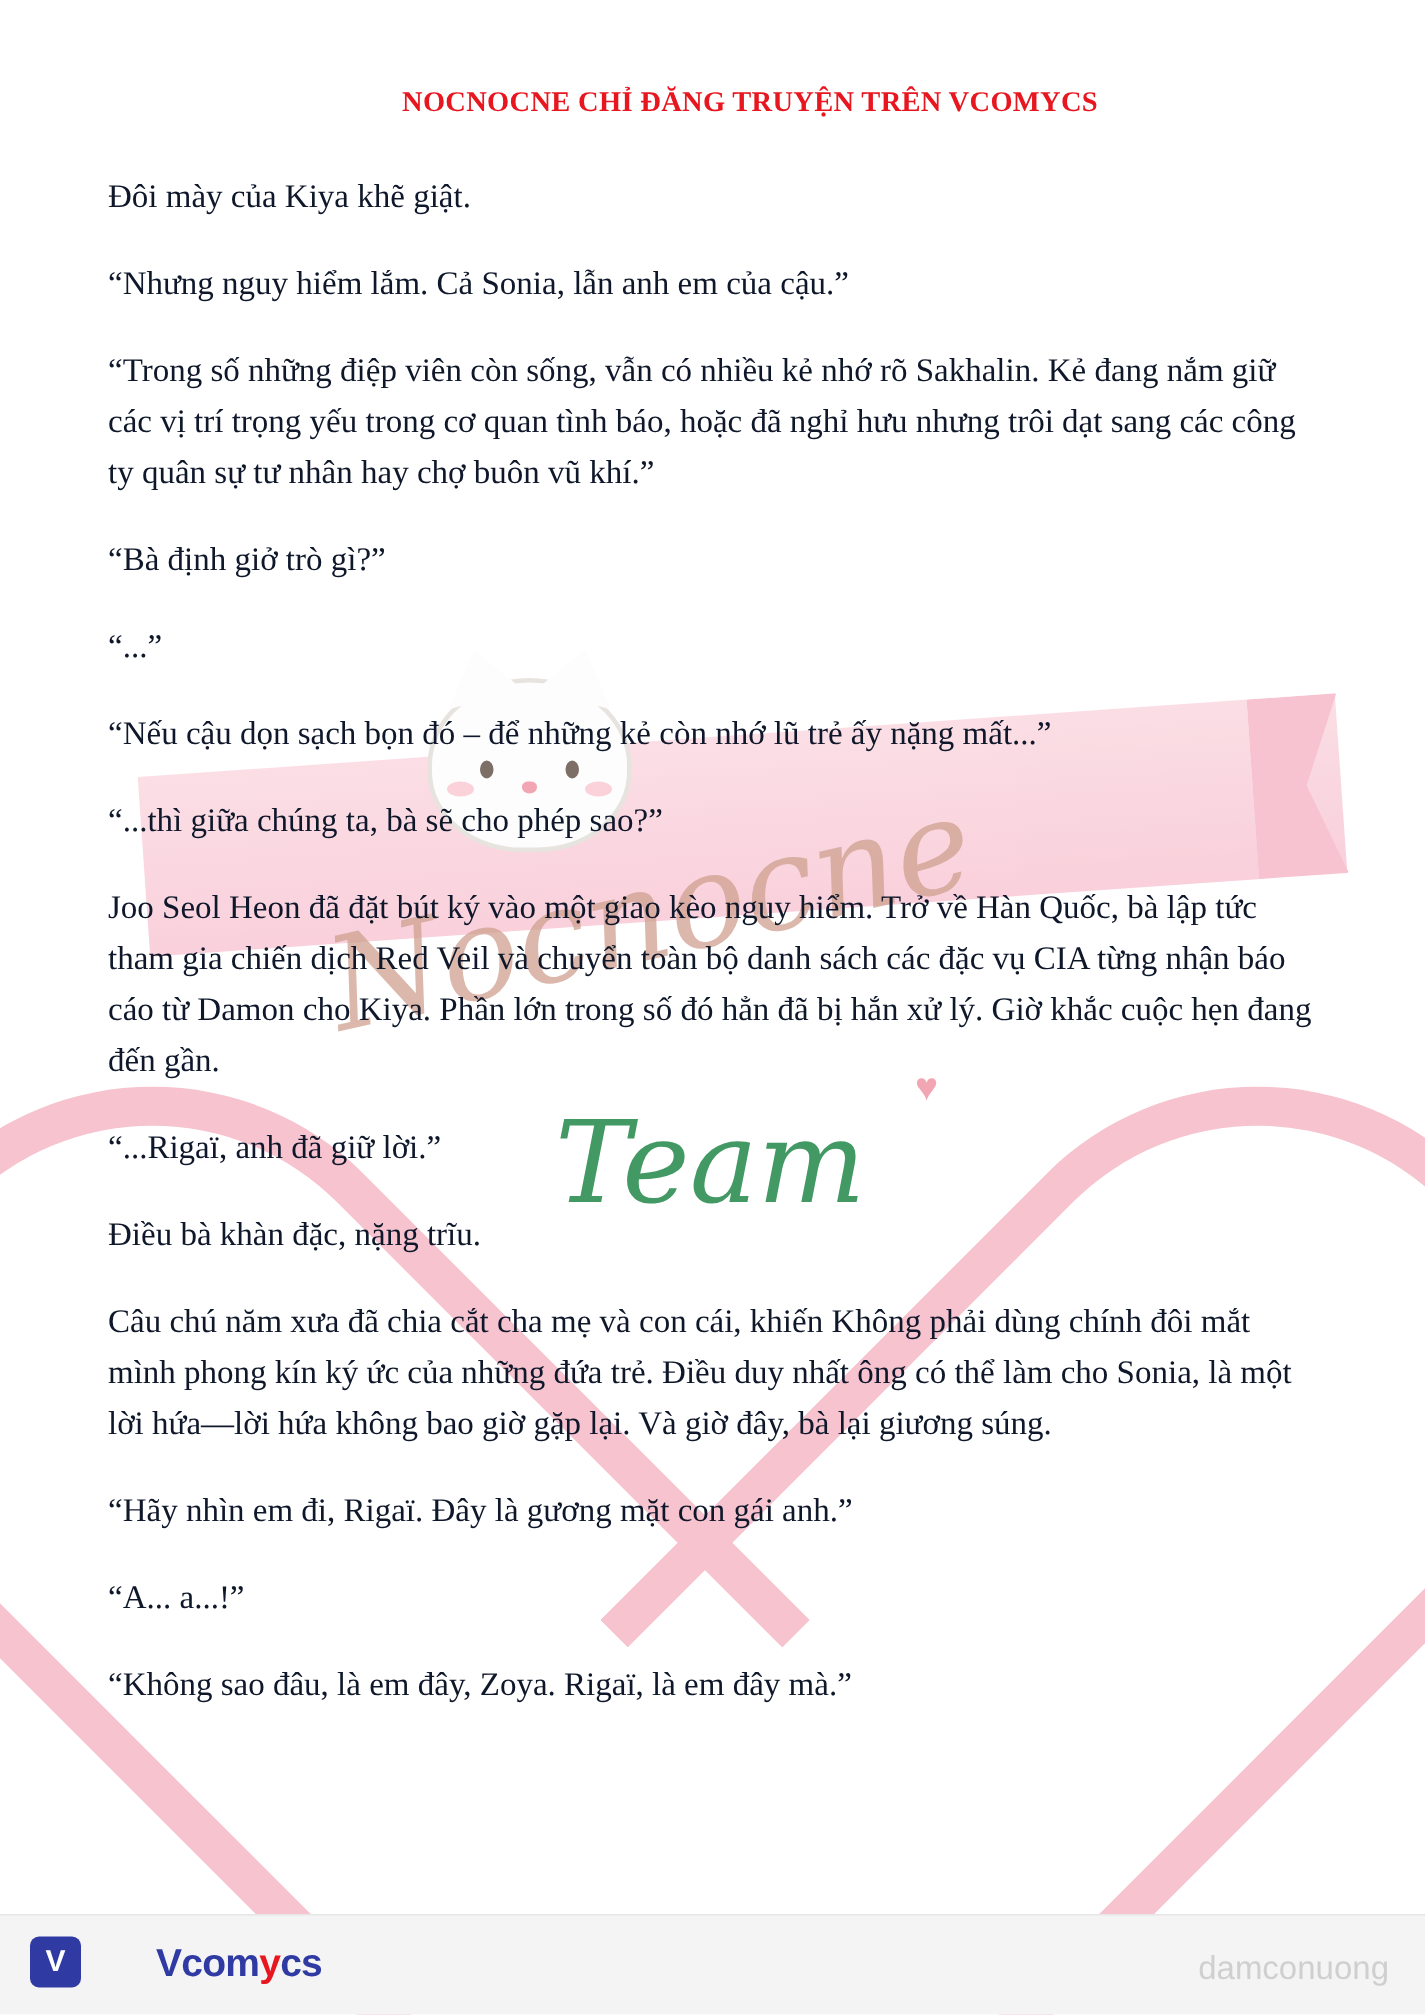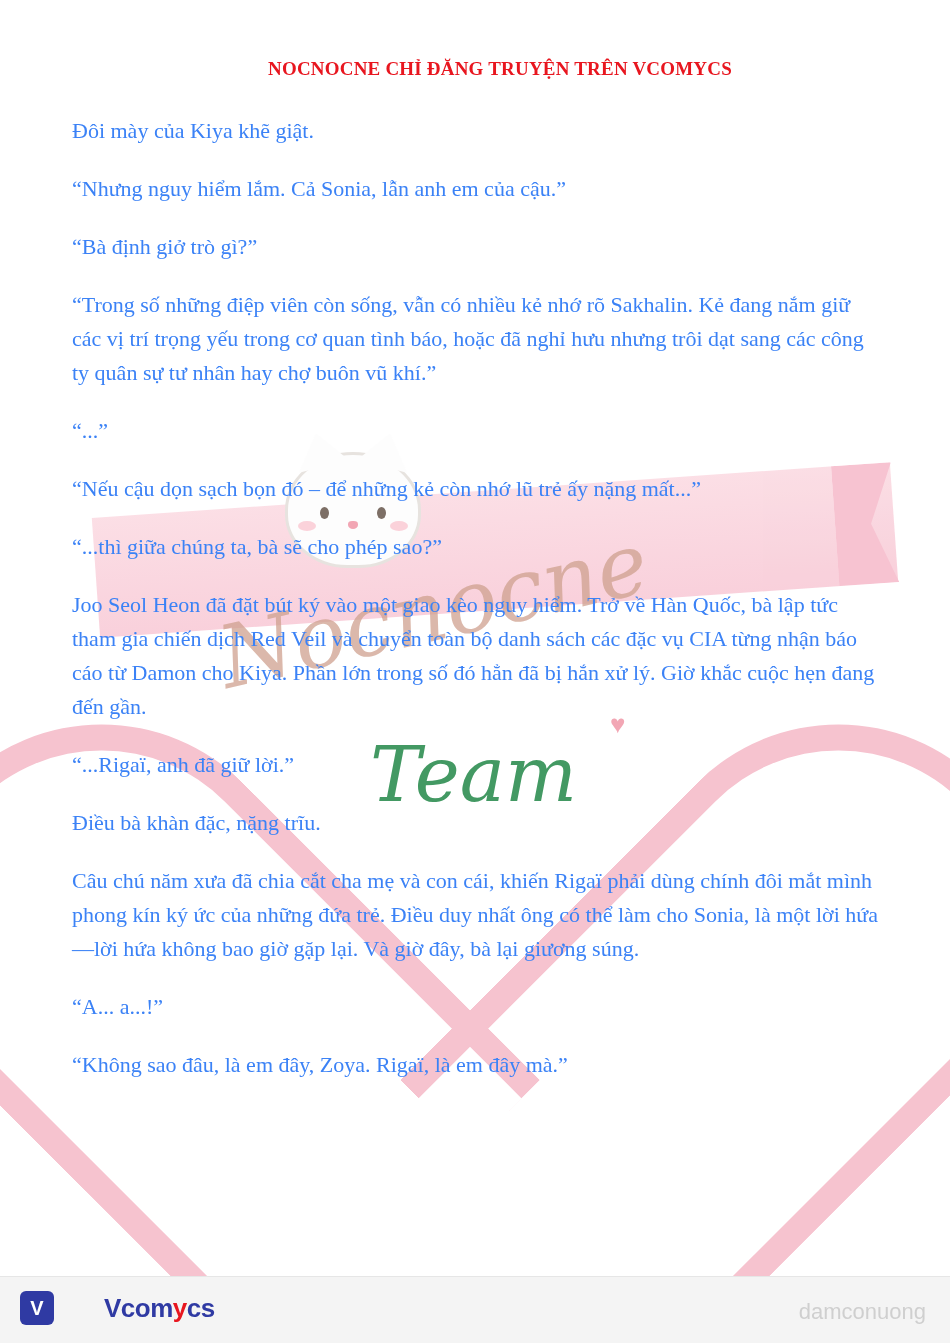--- a/index.html
+++ b/index.html
@@ -157,21 +157,21 @@
     font-weight: bold;
     font-size: 19px;
     letter-spacing: .2px;
     text-align: center;
     margin: 10px 0 34px 50px;
     font-family: "Liberation Serif", serif;
   }
   .para {
     font-size: 22px;
     line-height: 34px;
-    color: #3b82f6;
+    color: #0f172a;
     margin: 0 0 24px 0;
     text-align: left;
   }
 
   
   .footer {
     position: absolute;
     left: 0;
     bottom: 0;
     width: 950px;
@@ -239,29 +239,30 @@
   <div class="wm-script wm-nocnocne">Nocnocne</div>
   <div class="wm-script wm-team">Team</div>
   <div class="wm-dot" style="left:610px; top:710px;">♥</div>
 </div>
 
 <div class="page">
   <div class="banner">NOCNOCNE CHỈ ĐĂNG TRUYỆN TRÊN VCOMYCS</div>
 
   <p class="para">Đôi mày của Kiya khẽ giật.</p>
   <p class="para">“Nhưng nguy hiểm lắm. Cả Sonia, lẫn anh em của cậu.”</p>
+  <p class="para">“Trong số những điệp viên còn sống, vẫn có nhiều kẻ nhớ rõ Sakhalin. Kẻ đang nắm giữ các vị trí trọng yếu trong cơ quan tình báo, hoặc đã nghỉ hưu nhưng trôi dạt sang các công ty quân sự tư nhân hay chợ buôn vũ khí.”</p>
   <p class="para">“Bà định giở trò gì?”</p>
-  <p class="para">“Trong số những điệp viên còn sống, vẫn có nhiều kẻ nhớ rõ Sakhalin. Kẻ đang nắm giữ các vị trí trọng yếu trong cơ quan tình báo, hoặc đã nghỉ hưu nhưng trôi dạt sang các công ty quân sự tư nhân hay chợ buôn vũ khí.”</p>
   <p class="para">“...”</p>
   <p class="para">“Nếu cậu dọn sạch bọn đó – để những kẻ còn nhớ lũ trẻ ấy nặng mất...”</p>
   <p class="para">“...thì giữa chúng ta, bà sẽ cho phép sao?”</p>
   <p class="para">Joo Seol Heon đã đặt bút ký vào một giao kèo nguy hiểm. Trở về Hàn Quốc, bà lập tức tham gia chiến dịch Red Veil và chuyển toàn bộ danh sách các đặc vụ CIA từng nhận báo cáo từ Damon cho Kiya. Phần lớn trong số đó hẳn đã bị hắn xử lý. Giờ khắc cuộc hẹn đang đến gần.</p>
   <p class="para">“...Rigaï, anh đã giữ lời.”</p>
   <p class="para">Điều bà khàn đặc, nặng trĩu.</p>
-  <p class="para">Câu chú năm xưa đã chia cắt cha mẹ và con cái, khiến Rigaï phải dùng chính đôi mắt mình phong kín ký ức của những đứa trẻ. Điều duy nhất ông có thể làm cho Sonia, là một lời hứa—lời hứa không bao giờ gặp lại. Và giờ đây, bà lại giương súng.</p>
+  <p class="para">Câu chú năm xưa đã chia cắt cha mẹ và con cái, khiến Không phải dùng chính đôi mắt mình phong kín ký ức của những đứa trẻ. Điều duy nhất ông có thể làm cho Sonia, là một lời hứa—lời hứa không bao giờ gặp lại. Và giờ đây, bà lại giương súng.</p>
+  <p class="para">“Hãy nhìn em đi, Rigaï. Đây là gương mặt con gái anh.”</p>
   <p class="para">“A... a...!”</p>
   <p class="para">“Không sao đâu, là em đây, Zoya. Rigaï, là em đây mà.”</p>
 </div>
 
 <div class="footer">
   <div class="footer-logo">
     <div class="mark">V</div>
     <div class="word"><span>Vcom</span><span class="accent">y</span><span>cs</span></div>
   </div>
   <div class="footer-right">damconuong</div>

